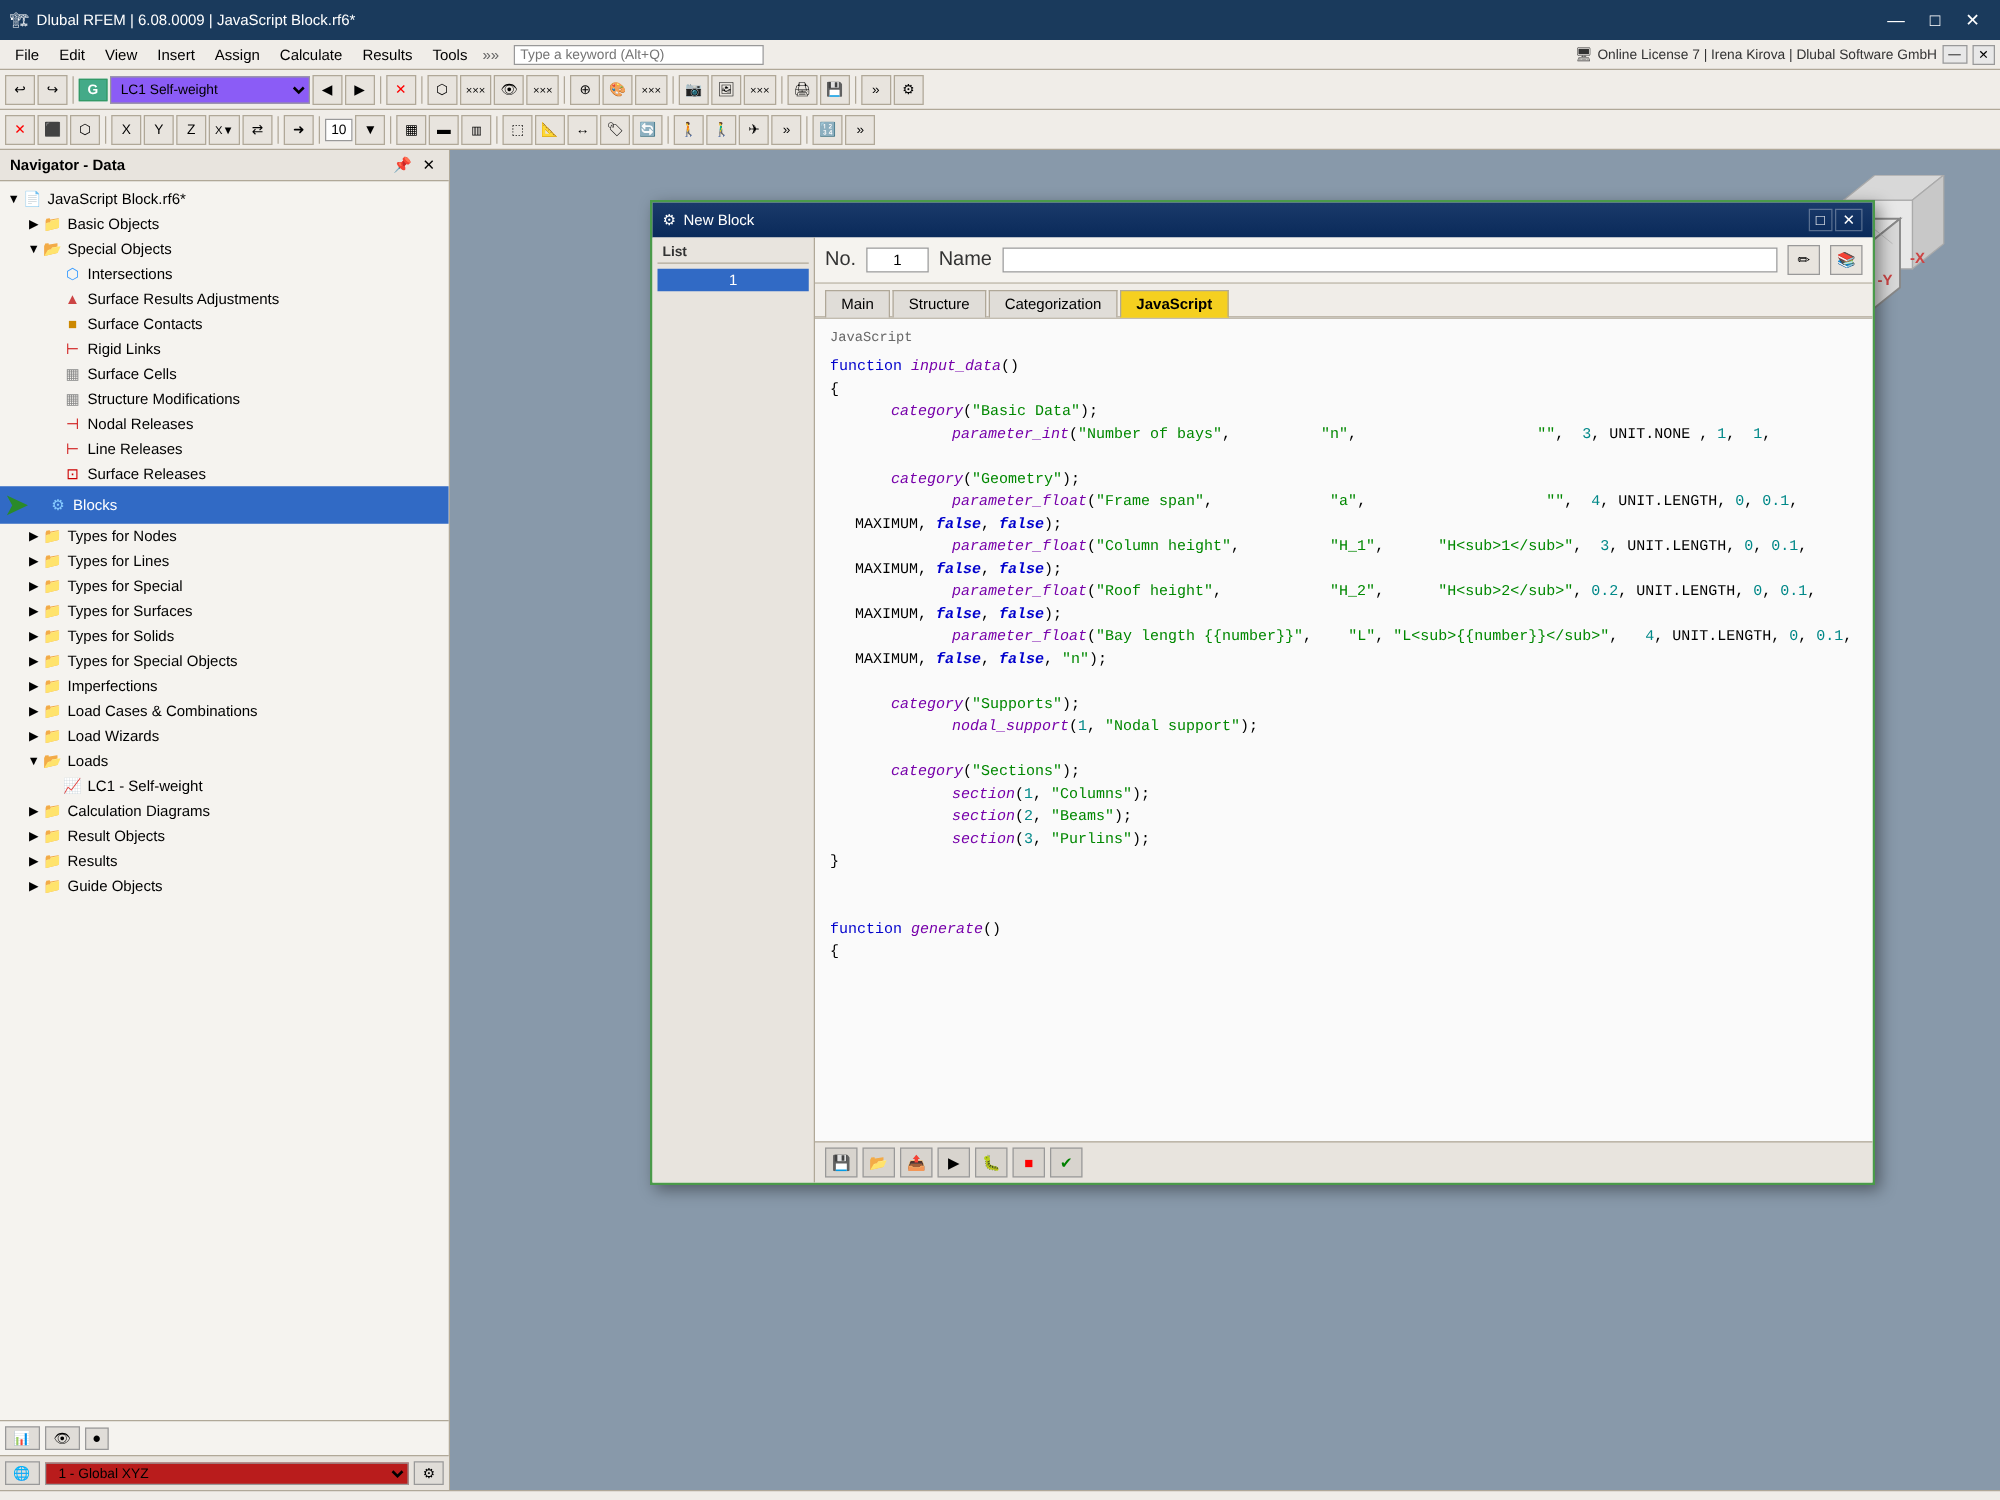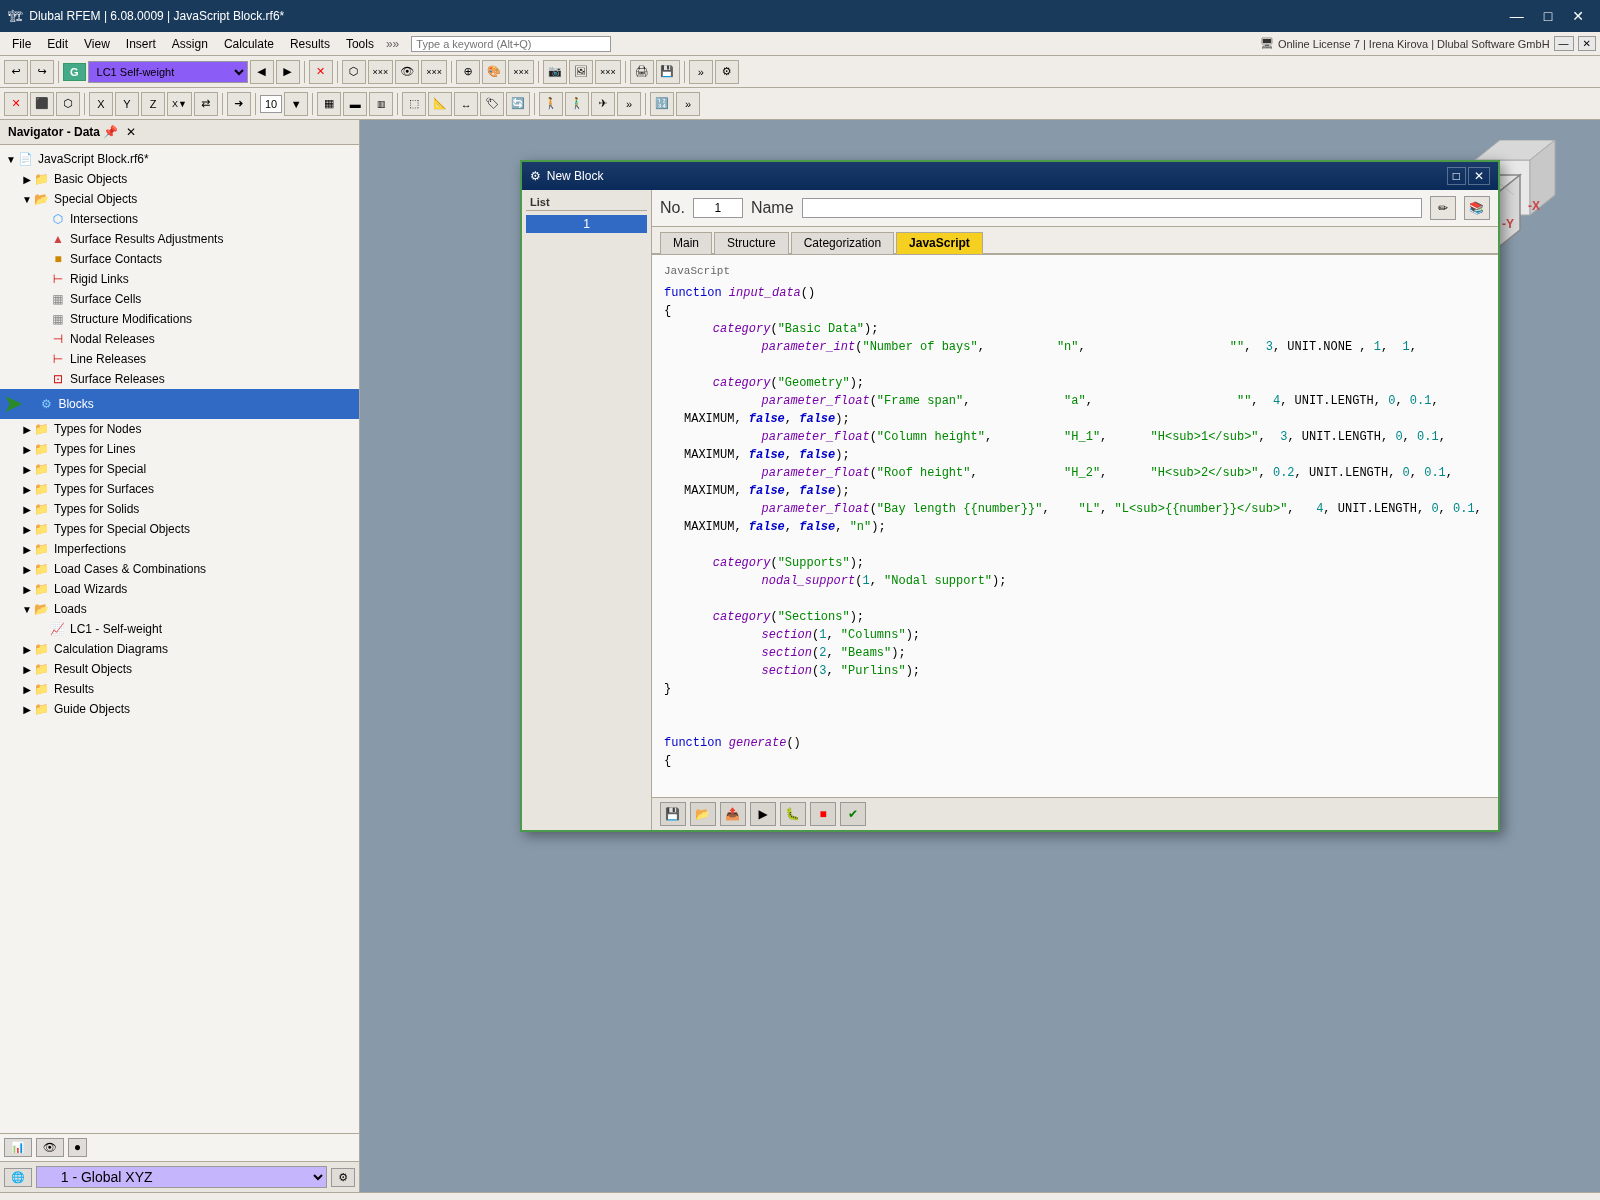--- a/index.html
+++ b/index.html
@@ -24,51 +24,51 @@
     .tb-btn { background: #e8e4de; border: 1px solid #b0a898; padding: 2px 4px; cursor: pointer; min-width: 24px; height: 24px; display: flex; align-items: center; justify-content: center; font-size: 11px; }
     .tb-separator { width: 1px; height: 22px; background: #b0a898; margin: 0 2px; }
     .tb-dropdown { background: #8b5cf6; border: 1px solid #999; padding: 1px 4px; height: 22px; font-size: 11px; min-width: 60px; }
     .tb-green { background: #4a8; color: white; font-weight: bold; padding: 2px 6px; font-size: 11px; border: 1px solid #396; }
 
     
     .main-layout { display: flex; height: calc(1200px - 128px); }
 
     
     .navigator { width: 360px; background: #f5f3ef; border-right: 1px solid #b0a898; display: flex; flex-direction: column; position: relative; }
-    .navigator-header { background: #e8e4de; border-bottom: 1px solid #b0a898; padding: 4px 8px; display: flex; align-items: center; justify-content: flex-start; font-weight: bold; font-size: 12px; }
+    .navigator-header { background: #e8e4de; border-bottom: 1px solid #b0a898; padding: 4px 8px; display: flex; align-items: center; justify-content: space-between; font-weight: bold; font-size: 12px; }
     .navigator-title { font-weight: bold; }
     .navigator-controls { display: flex; gap: 2px; }
     .nav-ctrl-btn { background: none; border: none; cursor: pointer; padding: 1px 3px; font-size: 12px; }
 
     
     .tree { flex: 1; overflow-y: auto; padding: 4px 0; }
     .tree-item { display: flex; align-items: center; padding: 2px 4px; cursor: pointer; white-space: nowrap; }
     .tree-toggle { width: 14px; display: inline-flex; align-items: center; justify-content: center; font-size: 10px; cursor: pointer; }
     .tree-icon { width: 16px; height: 16px; display: inline-flex; align-items: center; justify-content: center; margin-right: 4px; font-size: 12px; }
     .tree-label { font-size: 12px; }
     .folder-icon { color: #d4a020; }
 
     
     .navigator-bottom { border-top: 1px solid #b0a898; padding: 4px; display: flex; gap: 4px; align-items: center; }
     .nav-bottom-btn { background: #e0ddd8; border: 1px solid #999; padding: 2px 6px; cursor: pointer; font-size: 11px; }
-    .nav-bottom-dropdown { background: #c4b5fd; border: 1px solid #999; padding: 1px 20px; font-size: 14px; flex: 1; }
+    .nav-bottom-dropdown { background: #b91c1c; border: 1px solid #999; padding: 1px 6px; font-size: 11px; flex: 1; }
 
     
     .content-area { flex: 1; background: #8899aa; position: relative; }
 
     
     .cube-area { position: absolute; top: 20px; right: 20px; width: 160px; height: 160px; }
 
     
     .dialog { position: absolute; top: 40px; left: 160px; width: 980px; background: #f0ede8; border: 2px solid #4a9a4a; box-shadow: 4px 4px 12px rgba(0,0,0,0.4); }
     .dialog-title { background: linear-gradient(to bottom, #1a3a6a, #0a2a5a); color: white; padding: 4px 8px; display: flex; align-items: center; justify-content: space-between; height: 28px; }
     .dialog-controls { display: flex; gap: 2px; }
     .dialog-btn { background: none; border: 1px solid rgba(255,255,255,0.3); color: white; padding: 1px 5px; cursor: pointer; font-size: 12px; }
 
-    .dialog-body { display: flex; height: 640px; }
+    .dialog-body { display: flex; height: 756px; }
     .dialog-list { width: 130px; background: #e8e4de; border-right: 1px solid #b0a898; padding: 4px; }
     .list-header { font-size: 11px; color: #333; padding: 2px 4px; font-weight: bold; border-bottom: 1px solid #b0a898; margin-bottom: 4px; }
     .list-item { background: #316ac5; color: white; padding: 2px 6px; font-size: 12px; text-align: center; cursor: pointer; }
 
     .dialog-right { flex: 1; display: flex; flex-direction: column; }
     .dialog-header-row { display: flex; align-items: center; padding: 6px 8px; gap: 8px; border-bottom: 1px solid #b0a898; background: #f5f3ef; }
     .field-label { font-size: 16px; color: #333; }
     .field-no { border: 1px solid #999; padding: 2px 6px; width: 50px; background: white; font-size: 12px; text-align: center; }
     .field-name { border: 1px solid #999; padding: 2px 6px; flex: 1; background: white; font-size: 12px; }
     .field-btn { background: #e8e4de; border: 1px solid #999; padding: 2px 4px; cursor: pointer; font-size: 12px; width: 26px; height: 24px; display: flex; align-items: center; justify-content: center; }

